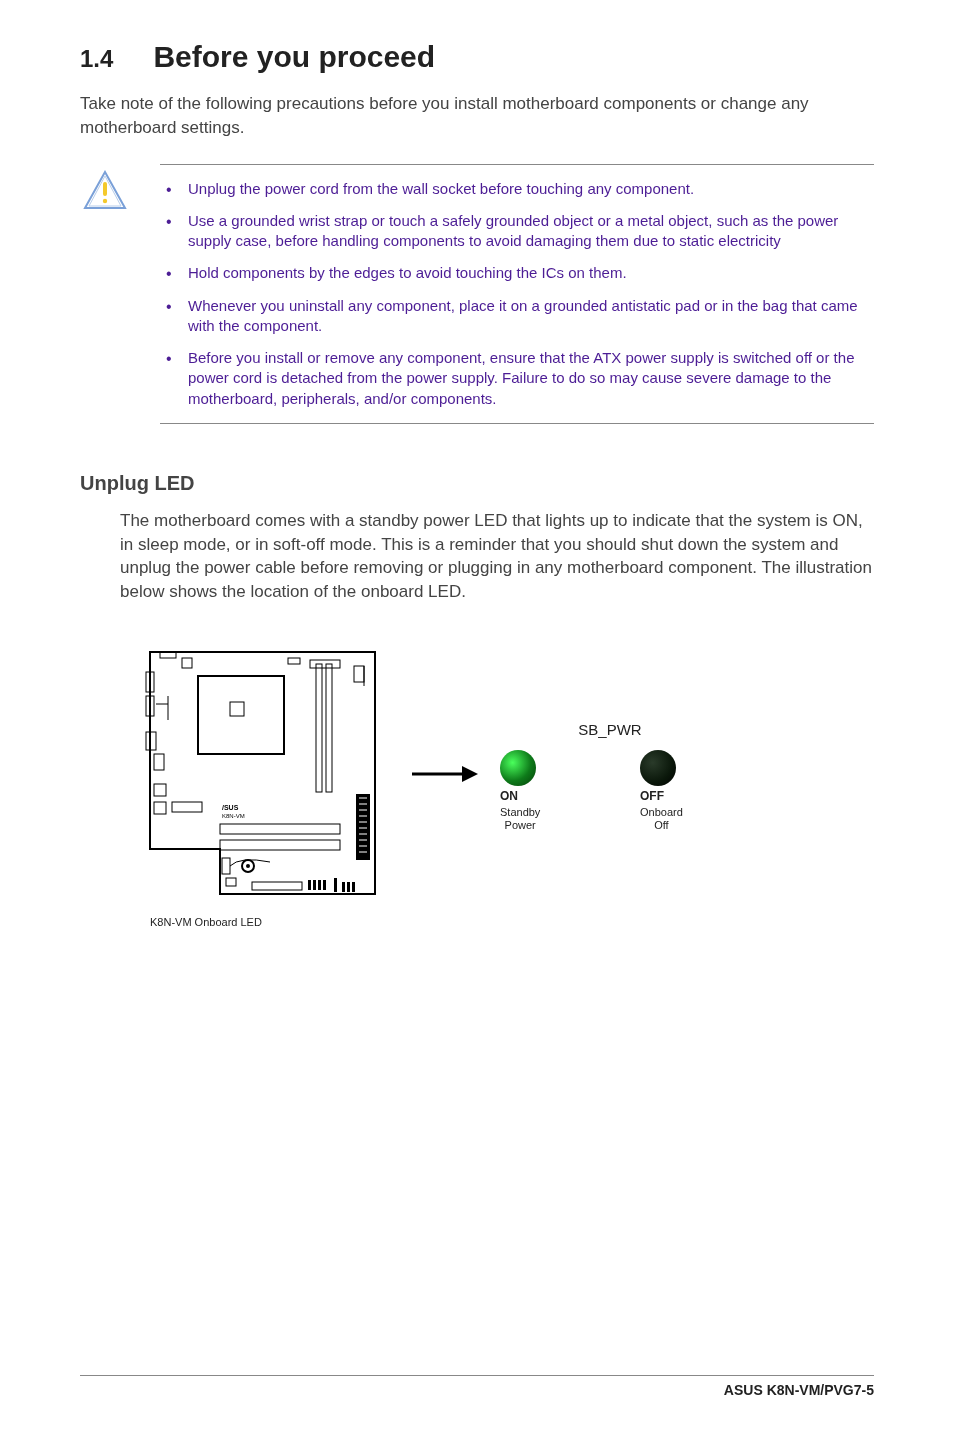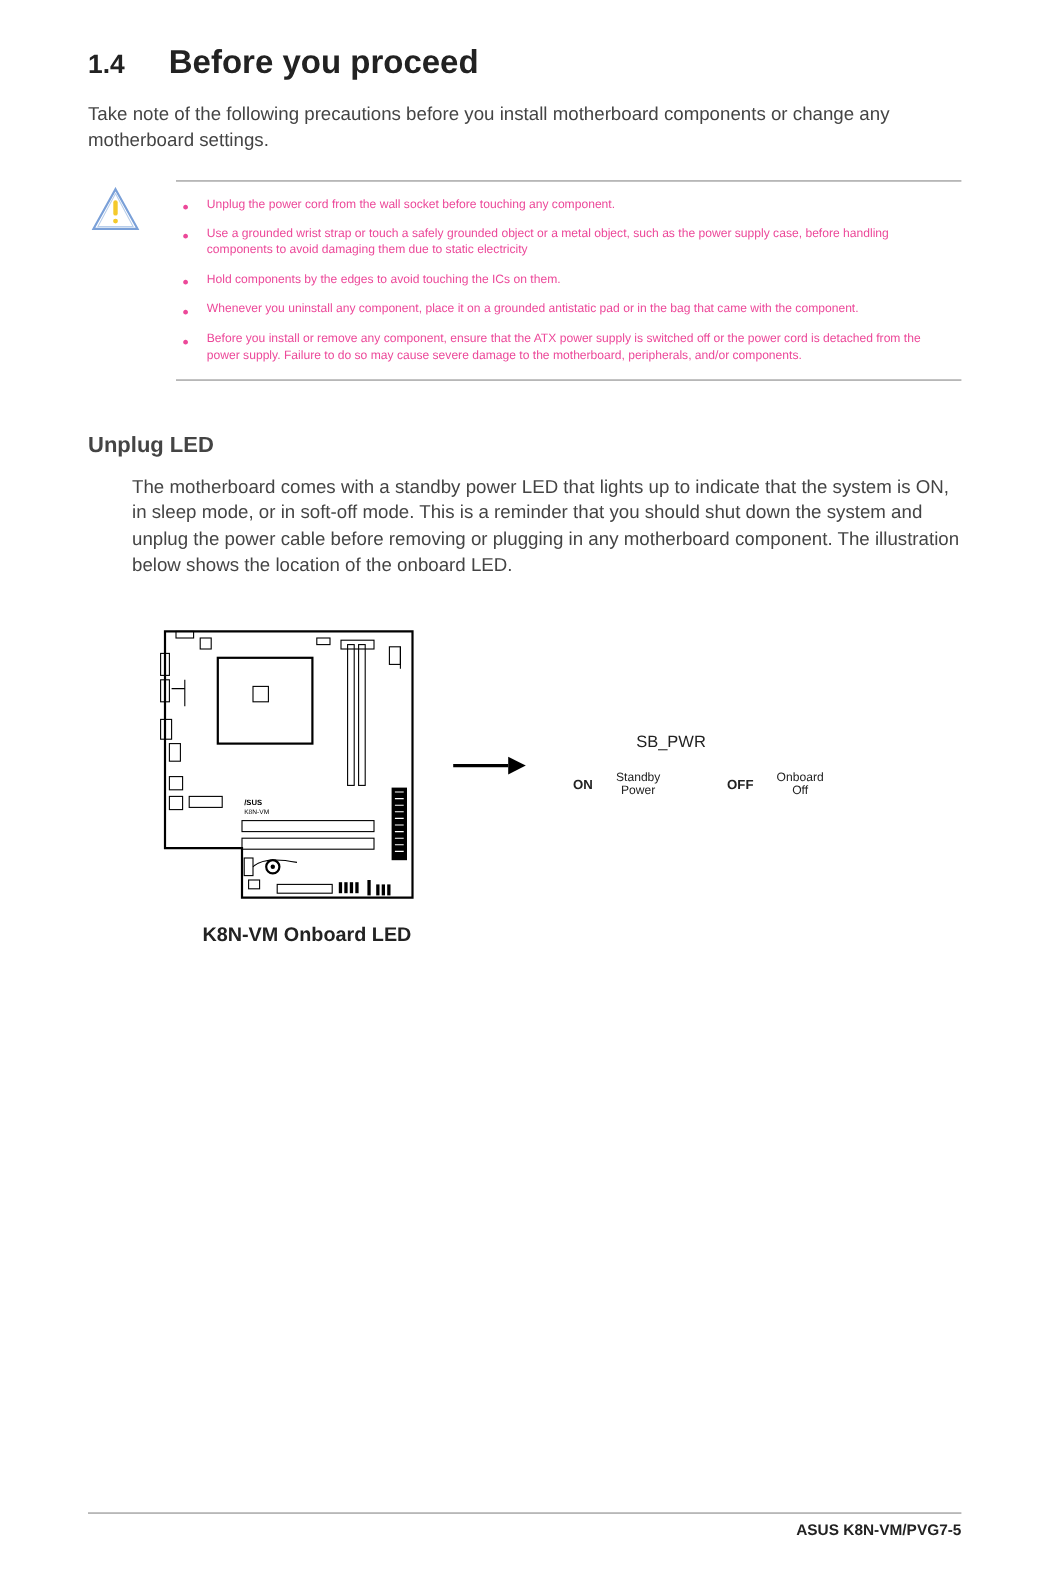--- a/index.html
+++ b/index.html
@@ -51,23 +51,23 @@
     border-top: 1px solid #888;
     border-bottom: 1px solid #888;
     padding: 14px 8px 14px 0;
   }
   .caution-content ul {
     list-style: none;
   }
   .caution-content li {
     position: relative;
     padding-left: 28px;
-    font-size: 11px;
+    font-size: 15px;
     line-height: 1.35;
-    color: #ec4899;
+    color: #4c1d95;
     margin-bottom: 12px;
   }
   .caution-content li:last-child { margin-bottom: 0; }
   .caution-content li::before {
     content: "•";
     position: absolute;
     left: 6px;
     top: 0;
     font-size: 16px;
   }
@@ -102,23 +102,23 @@
     color: #222;
     margin-bottom: 6px;
   }
   .led-row {
     display: flex;
     gap: 60px;
     align-items: flex-start;
   }
   .led-item {
     display: flex;
-    flex-direction: row;
-    align-items: center;
-    gap: 21px;
+    flex-direction: column;
+    align-items: flex-start;
+    gap: 3px;
     width: 80px;
   }
   .led-circle {
     width: 36px; height: 36px; border-radius: 50%;
   }
   .led-on { background: radial-gradient(circle at 35% 35%, #4aff5c, #0e7b1a 55%, #043b08 100%); }
   .led-off { background: radial-gradient(circle at 35% 35%, #2a3b2a, #0a170a 60%, #000 100%); }
   .led-state {
     font-family: Arial, sans-serif;
     font-size: 12px;
@@ -127,25 +127,25 @@
   }
   .led-desc {
     font-family: Arial, sans-serif;
     font-size: 11px;
     color: #222;
     text-align: center;
     line-height: 1.1;
   }
   .mobo-caption {
     font-family: Arial, sans-serif;
-    font-size: 18px;
-    font-weight: bold;
+    font-size: 11px;
+    font-weight: normal;
     color: #222;
     margin-top: 8px;
-    margin-left: 104px;
+    margin-left: 70px;
   }
   .footer {
     position: absolute;
     left: 80px;
     right: 80px;
     bottom: 40px;
     border-top: 1px solid #888;
     padding-top: 6px;
     display: flex;
     justify-content: flex-end;

